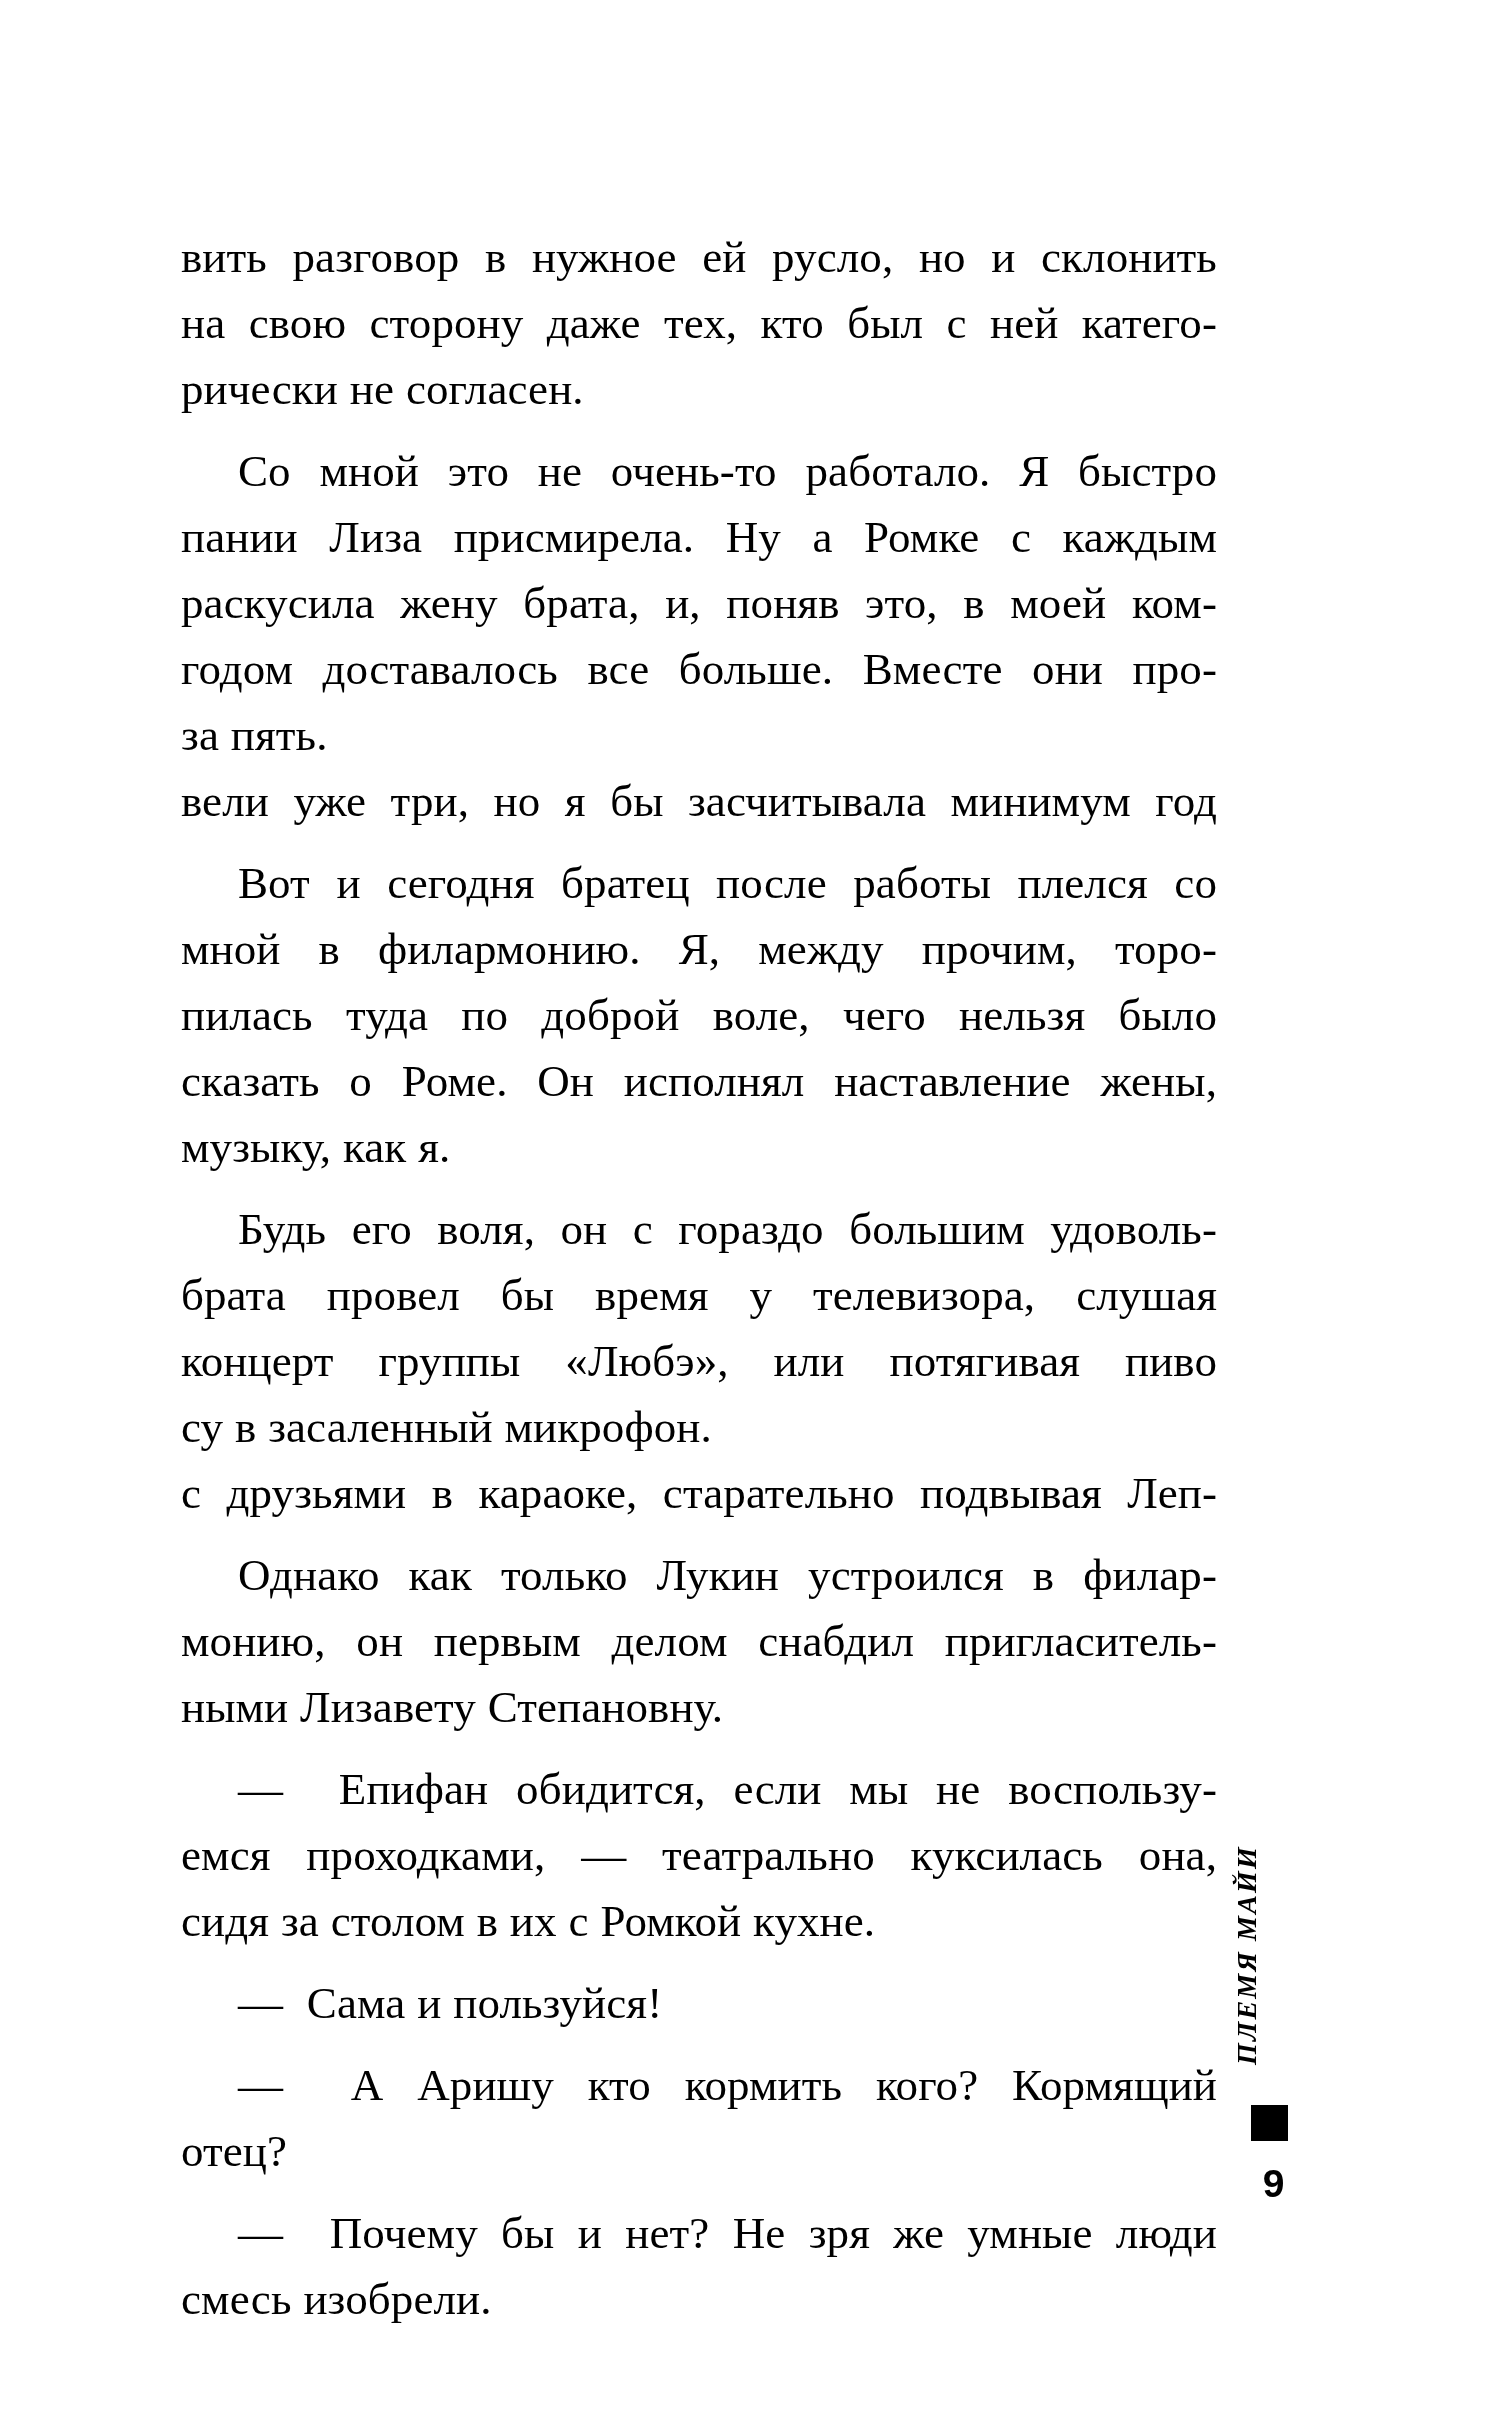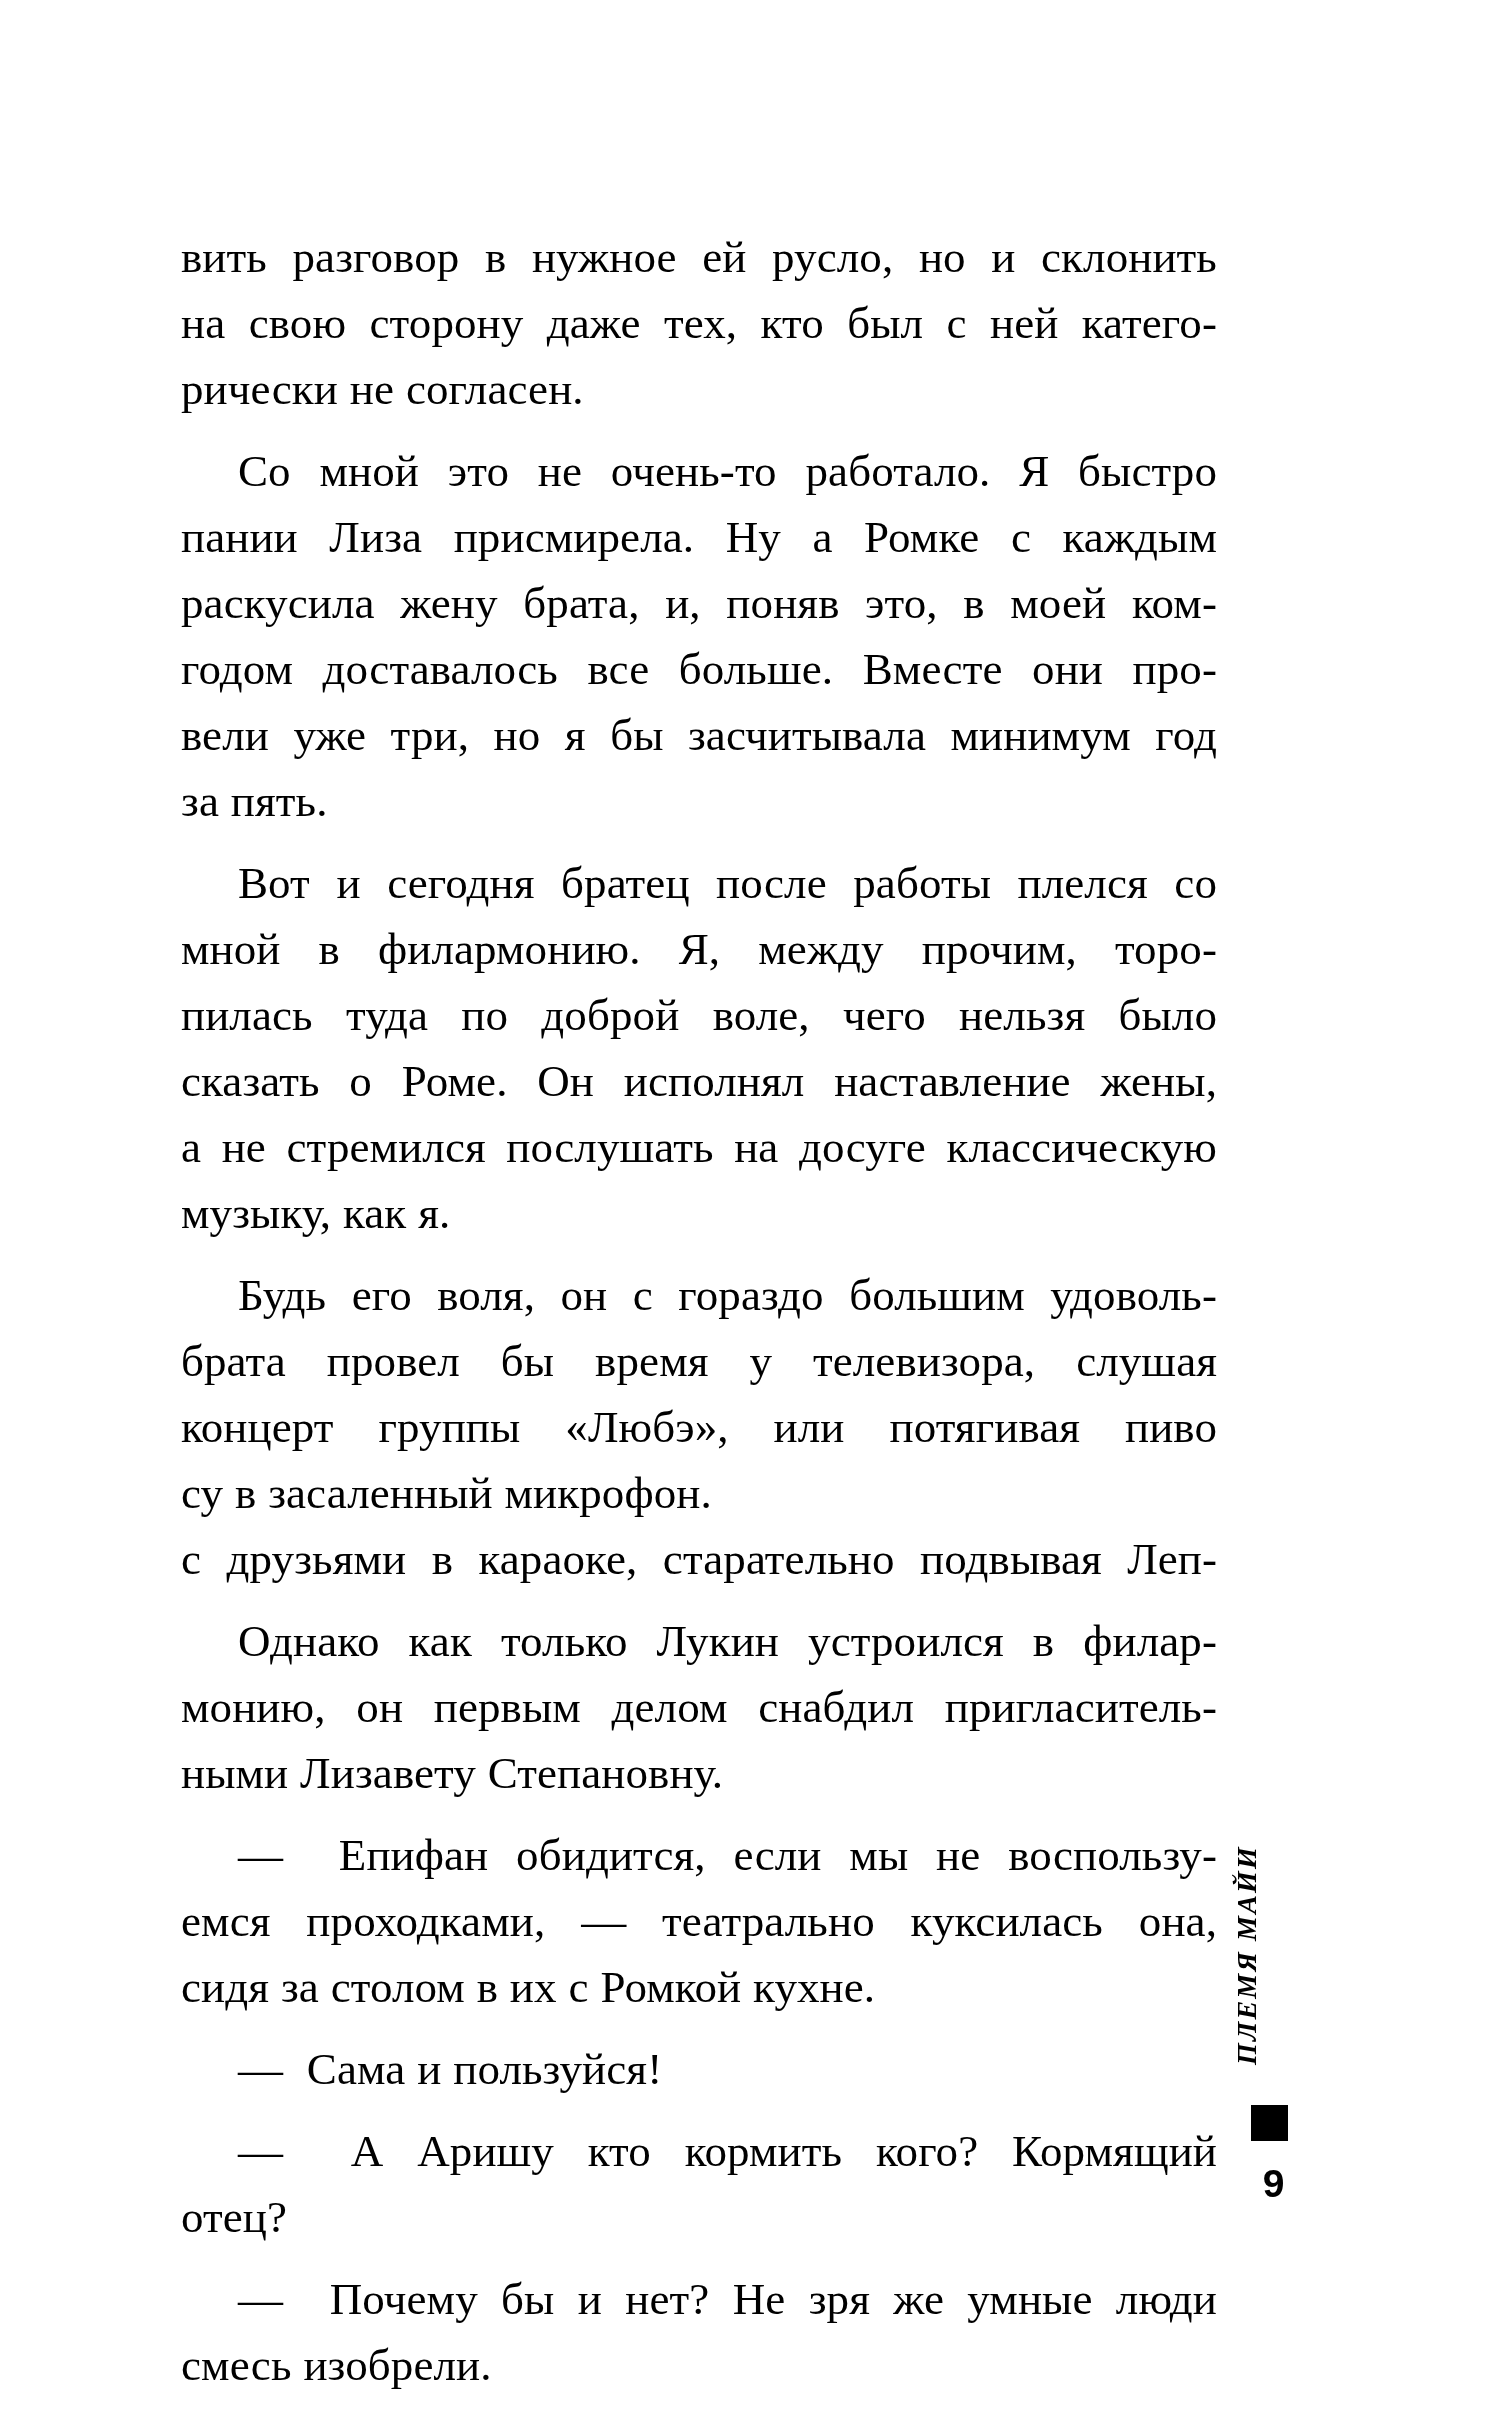--- a/index.html
+++ b/index.html
@@ -118,30 +118,29 @@
       <span class="ln">вить разговор в нужное ей русло, но и склонить</span>
       <span class="ln">на свою сторону даже тех, кто был с ней катего-</span>
       <span class="ln last">рически не согласен.</span>
     </p>
 
     <p class="para">
       <span class="ln ind">Со мной это не очень-то работало. Я быстро</span>
       <span class="ln">пании Лиза присмирела. Ну а Ромке с каждым</span>
       <span class="ln">раскусила жену брата, и, поняв это, в моей ком-</span>
       <span class="ln">годом доставалось все больше. Вместе они про-</span>
+      <span class="ln last">за пять.</span>
       <span class="ln">вели уже три, но я бы засчитывала минимум год</span>
-      <span class="ln last">за пять.</span>
     </p>
 
     <p class="para">
       <span class="ln ind">Вот и сегодня братец после работы плелся со</span>
       <span class="ln">мной в филармонию. Я, между прочим, торо-</span>
       <span class="ln">пилась туда по доброй воле, чего нельзя было</span>
       <span class="ln">сказать о Роме. Он исполнял наставление жены,</span>
-      <span class="ln">а не стремился послушать на досуге классическую</span>
       <span class="ln last">музыку, как я.</span>
     </p>
 
     <p class="para">
       <span class="ln ind">Будь его воля, он с гораздо большим удоволь-</span>
       <span class="ln">брата провел бы время у телевизора, слушая</span>
       <span class="ln">концерт группы «Любэ», или потягивая пиво</span>
       <span class="ln last">су в засаленный микрофон.</span>
       <span class="ln">с друзьями в караоке, старательно подвывая Леп-</span>
     </p>

